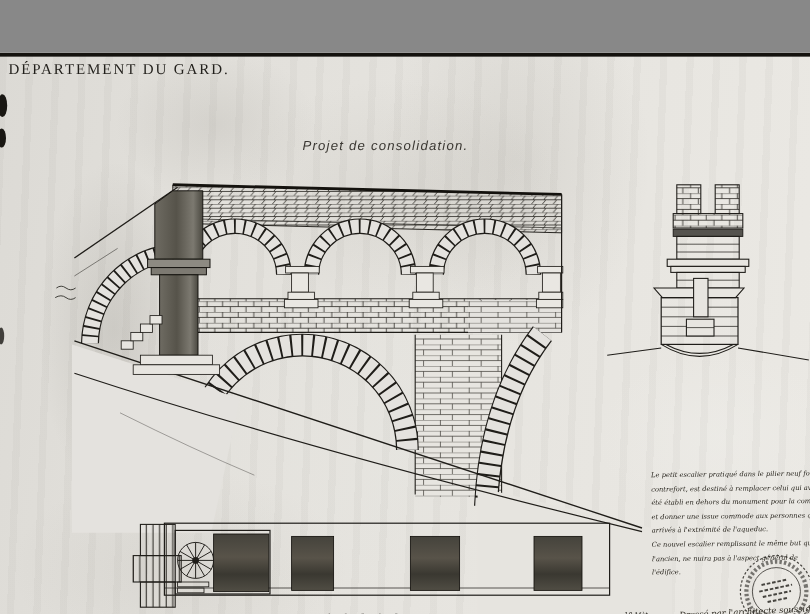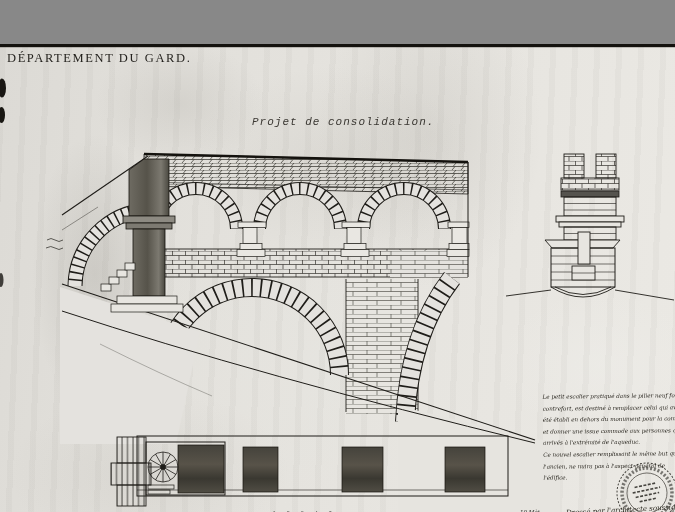--- a/index.html
+++ b/index.html
@@ -15,21 +15,21 @@
       radial-gradient(ellipse 260px 180px at 300px 330px, rgba(230,229,224,.55), transparent 75%),
       radial-gradient(ellipse 200px 120px at 150px 430px, rgba(150,147,139,.13), transparent 70%),
       radial-gradient(ellipse 150px 100px at 600px 320px, rgba(238,237,233,.55), transparent 70%),
       linear-gradient(100deg, #dcdad5 0%, #e2e0db 25%, #e6e4df 55%, #ebe9e4 100%);
     margin-top: 44px;
   }
   .abs{position:absolute;}
   .header{font-size:12.5px;letter-spacing:1.6px;color:#211f1b;white-space:nowrap;}
   .hl{left:7px;top:7px;}
   .hr{right:7px;top:6px;}
-  .title{left:252px;top:72px;font-family:Liberation Mono, monospace;font-style:italic;
+  .title{left:252px;top:72px;font-family:Liberation Sans, sans-serif;font-style:italic;
          font-size:11px;letter-spacing:1px;color:#3a3732;white-space:nowrap;}
   .note{left:543px;top:347px;width:132px;transform:rotate(-.6deg);}
   .note div{font-family:"DejaVu Serif",serif;font-style:italic;font-size:5.6px;
             line-height:11.6px;color:#26231c;white-space:nowrap;}
   .credit{left:566px;top:462px;font-family:"DejaVu Serif",serif;font-style:italic;
           font-size:7px;color:#2a271f;transform:rotate(-3deg);white-space:nowrap;}
   .dateline{left:568px;top:475px;font-family:"DejaVu Serif",serif;font-style:italic;
           font-size:7px;color:#2a271f;transform:rotate(-2deg);white-space:nowrap;}
   .invnum{left:638px;top:468px;font-family:"DejaVu Serif",serif;font-style:italic;
           font-size:15px;color:#333027;transform:rotate(-12deg);}

